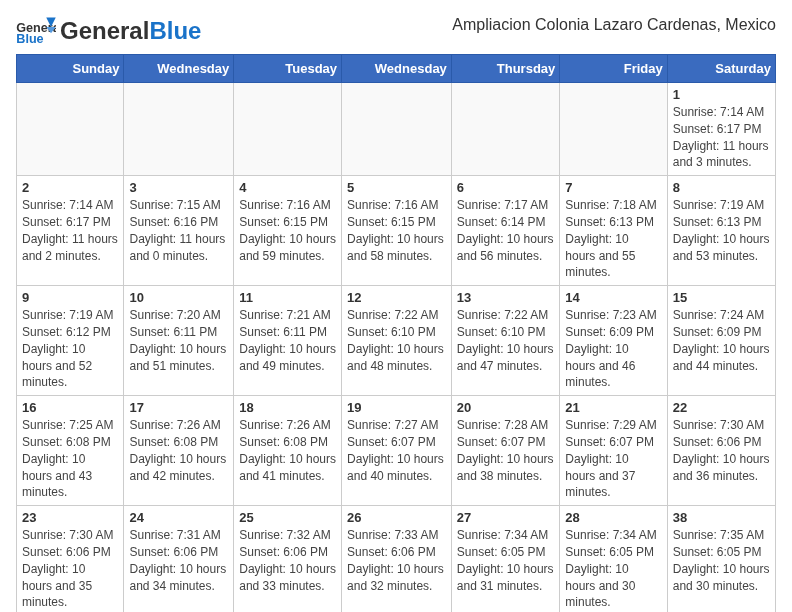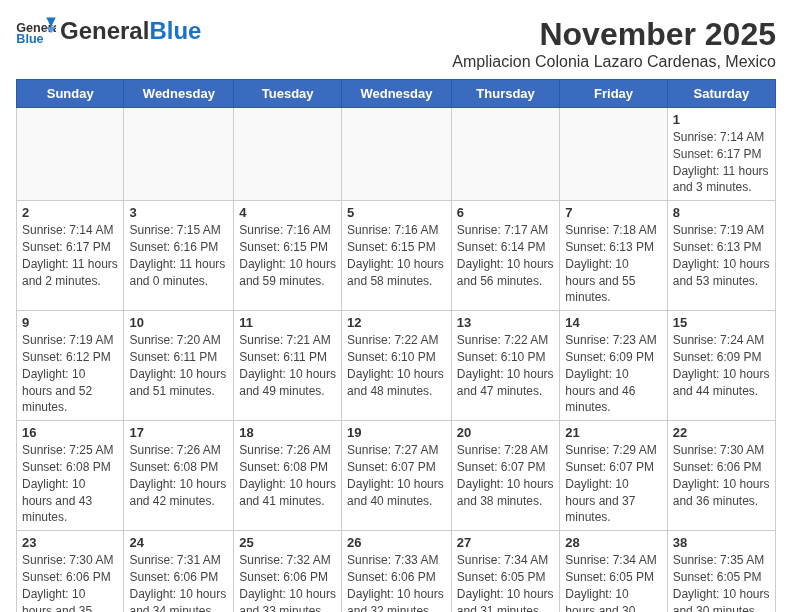--- a/index.html
+++ b/index.html
@@ -40,21 +40,21 @@
     .calendar {
       width: 100%;
       border-collapse: collapse;
       border: 1px solid #ccc;
     }
     .calendar th {
       background-color: #3a6bbf;
       color: #fff;
       font-size: 13px;
       padding: 6px 4px;
-      text-align: center;
+      text-align: right;
       border: 1px solid #2a5aaa;
       font-weight: bold;
     }
     .calendar td {
       border: 1px solid #ccc;
       vertical-align: top;
       padding: 4px 5px;
       font-size: 10.5px;
       color: #333;
       height: 80px;
@@ -90,21 +90,20 @@
       <polygon points="38,2 50,2 44,14" fill="#1a73c9"></polygon>
       <polygon points="38,14 50,14 44,22" fill="#5599dd"></polygon>
     </svg>
     <div>
       <div style="font-size:24px;font-weight:bold;color:#333;">
         <span style="color:#333;">General</span><span style="color:#1a73c9;">Blue</span>
       </div>
     </div>
   </div>
   <div class="title-area">
-    <div class="month-title">November 2025</div>
     <div class="subtitle">Ampliacion Colonia Lazaro Cardenas, Mexico</div>
   </div>
 </div>
 
 <table class="calendar">
   <thead>
     <tr>
       <th>Sunday</th>
       <th>Wednesday</th>
       <th>Tuesday</th>

